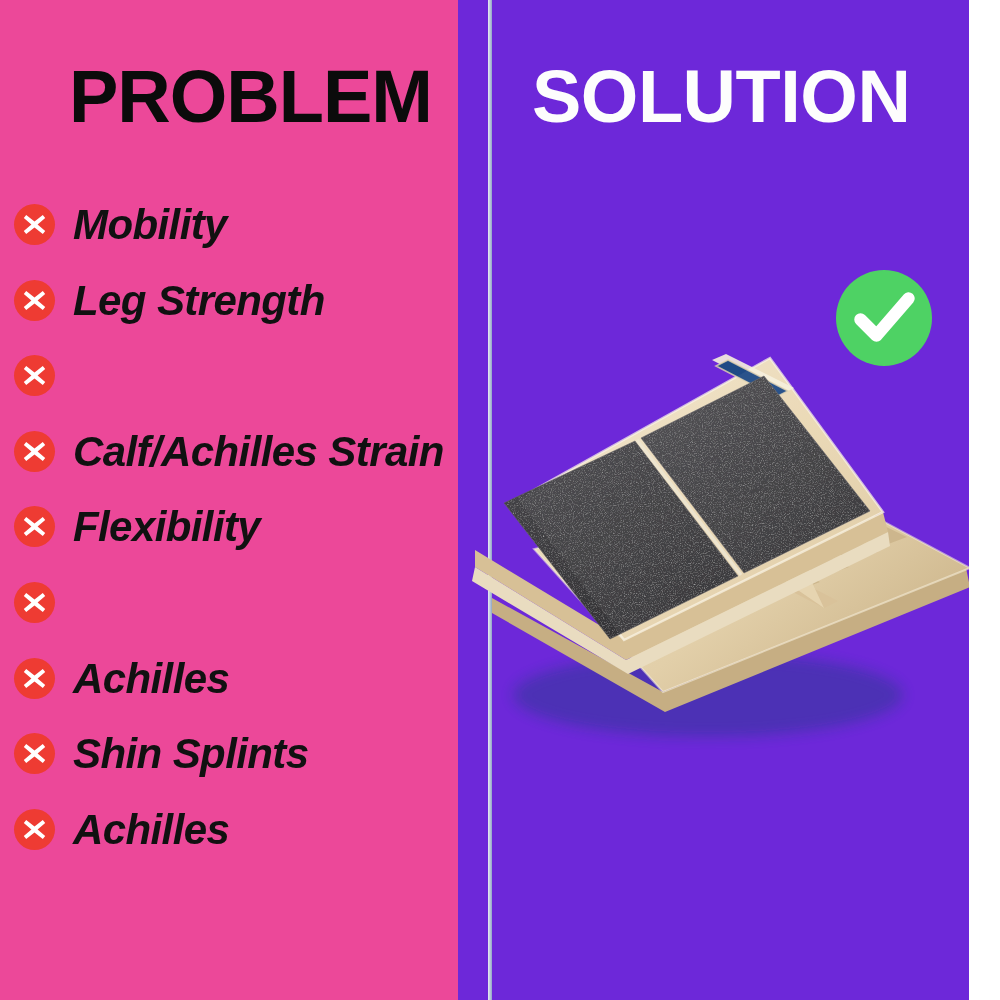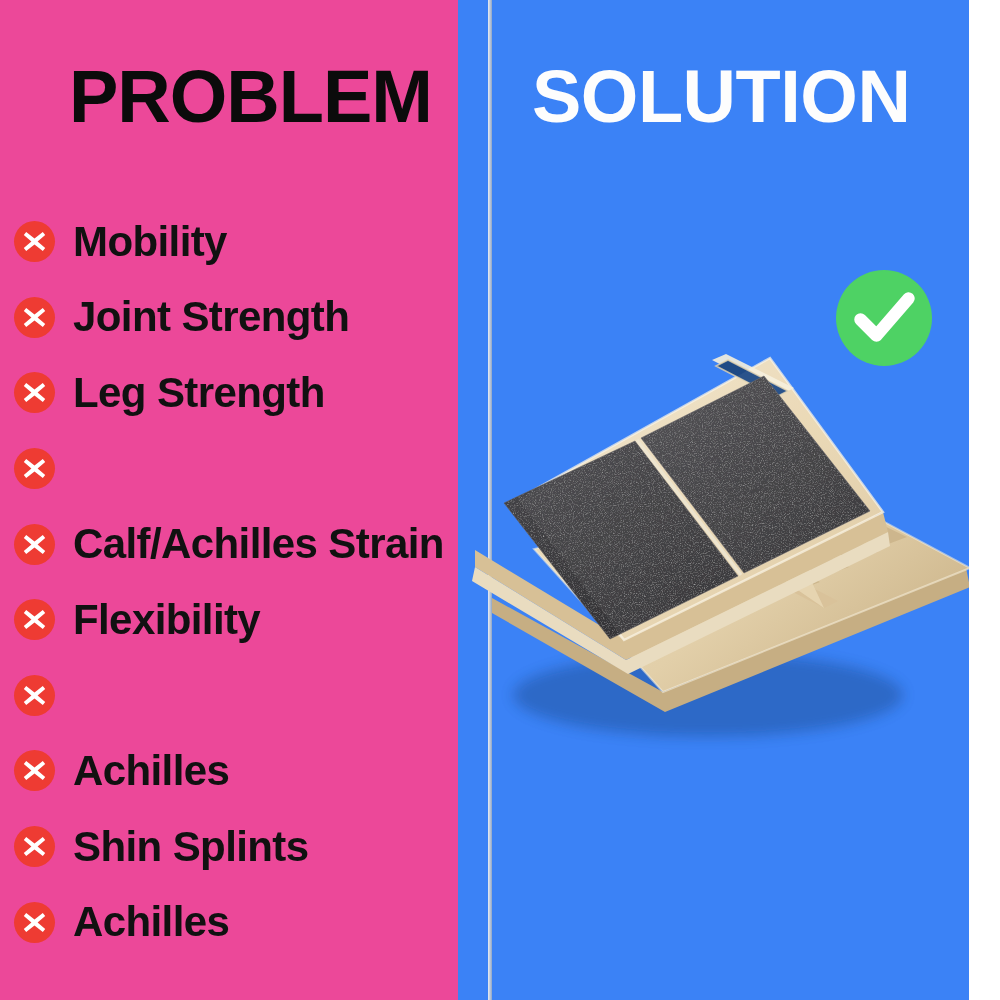--- a/index.html
+++ b/index.html
@@ -47,21 +47,22 @@
     position: absolute;
     left: 14px;
     top: 204px;
     width: 500px;
   }
 
   .problem-row {
     position: relative;
     height: 75.6px;
     display: flex;
-    align-items: center;
+    align-items: flex-start;
+    font-style: italic;
   }
 
   .x-badge {
     position: relative;
     flex: 0 0 auto;
     width: 41px;
     height: 41px;
     border-radius: 50%;
     background: #ee3b33;
     margin-right: 18px;
@@ -86,21 +87,21 @@
     height: 1000px;
     background: linear-gradient(to right,#e9edf3 0%, #b9c6da 55%, #8fa5c6 100%);
     z-index: 5;
   }
 
   
   .panel-solution {
     position: relative;
     width: 511px;
     height: 1000px;
-    background: #3b82f6;
+    background: #6d28d9;
     overflow: hidden;
   }
 
   .title-solution {
     position: absolute;
     left: 74px;
     top: 57px;
     font-size: 74px;
     line-height: 80px;
     font-weight: 900;
@@ -147,28 +148,20 @@
 
       <div class="problem-row">
         <span class="x-badge">
           <svg viewBox="0 0 41 41" aria-hidden="true">
             <path d="M12.2 11.0 L20.5 17.6 L28.8 11.0 L31.2 13.9 L23.6 20.5 L31.2 27.1 L28.8 30.0 L20.5 23.4 L12.2 30.0 L9.8 27.1 L17.4 20.5 L9.8 13.9 Z" fill="#ffffff"></path>
           </svg>
         </span>
         <span class="problem-label">Mobility</span>
       </div>
 
-      <div class="problem-row">
-        <span class="x-badge">
-          <svg viewBox="0 0 41 41" aria-hidden="true">
-            <path d="M12.2 11.0 L20.5 17.6 L28.8 11.0 L31.2 13.9 L23.6 20.5 L31.2 27.1 L28.8 30.0 L20.5 23.4 L12.2 30.0 L9.8 27.1 L17.4 20.5 L9.8 13.9 Z" fill="#ffffff"></path>
-          </svg>
-        </span>
-        <span class="problem-label">Joint Strength</span>
-      </div>
 
       <div class="problem-row">
         <span class="x-badge">
           <svg viewBox="0 0 41 41" aria-hidden="true">
             <path d="M12.2 11.0 L20.5 17.6 L28.8 11.0 L31.2 13.9 L23.6 20.5 L31.2 27.1 L28.8 30.0 L20.5 23.4 L12.2 30.0 L9.8 27.1 L17.4 20.5 L9.8 13.9 Z" fill="#ffffff"></path>
           </svg>
         </span>
         <span class="problem-label">Leg Strength</span>
       </div>
 

